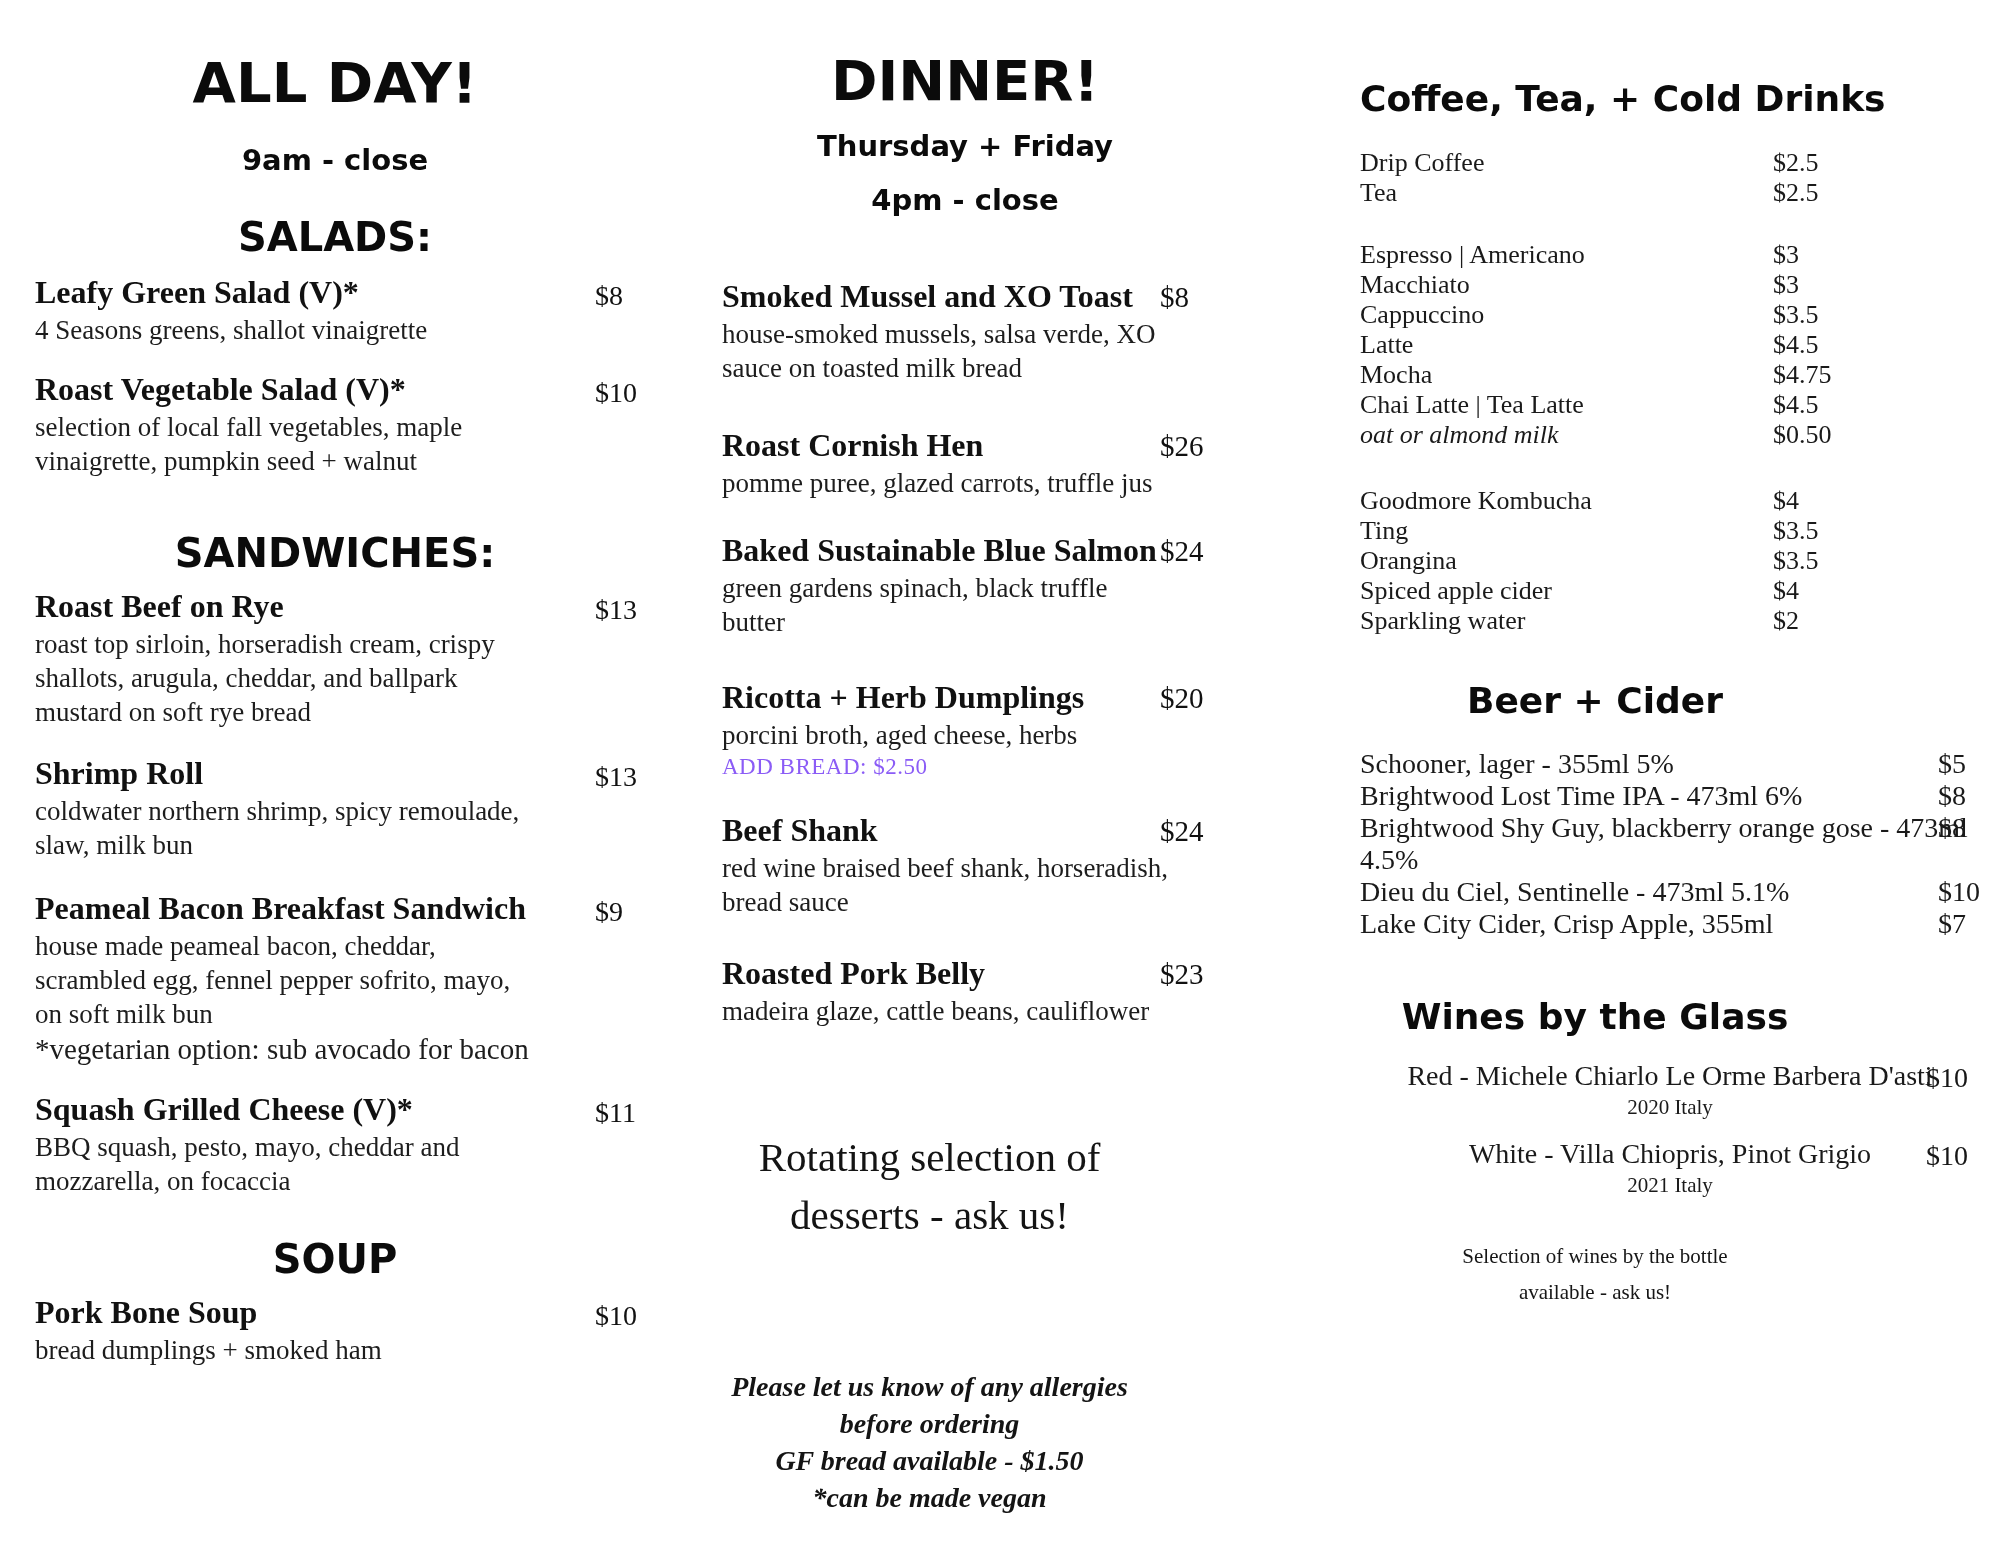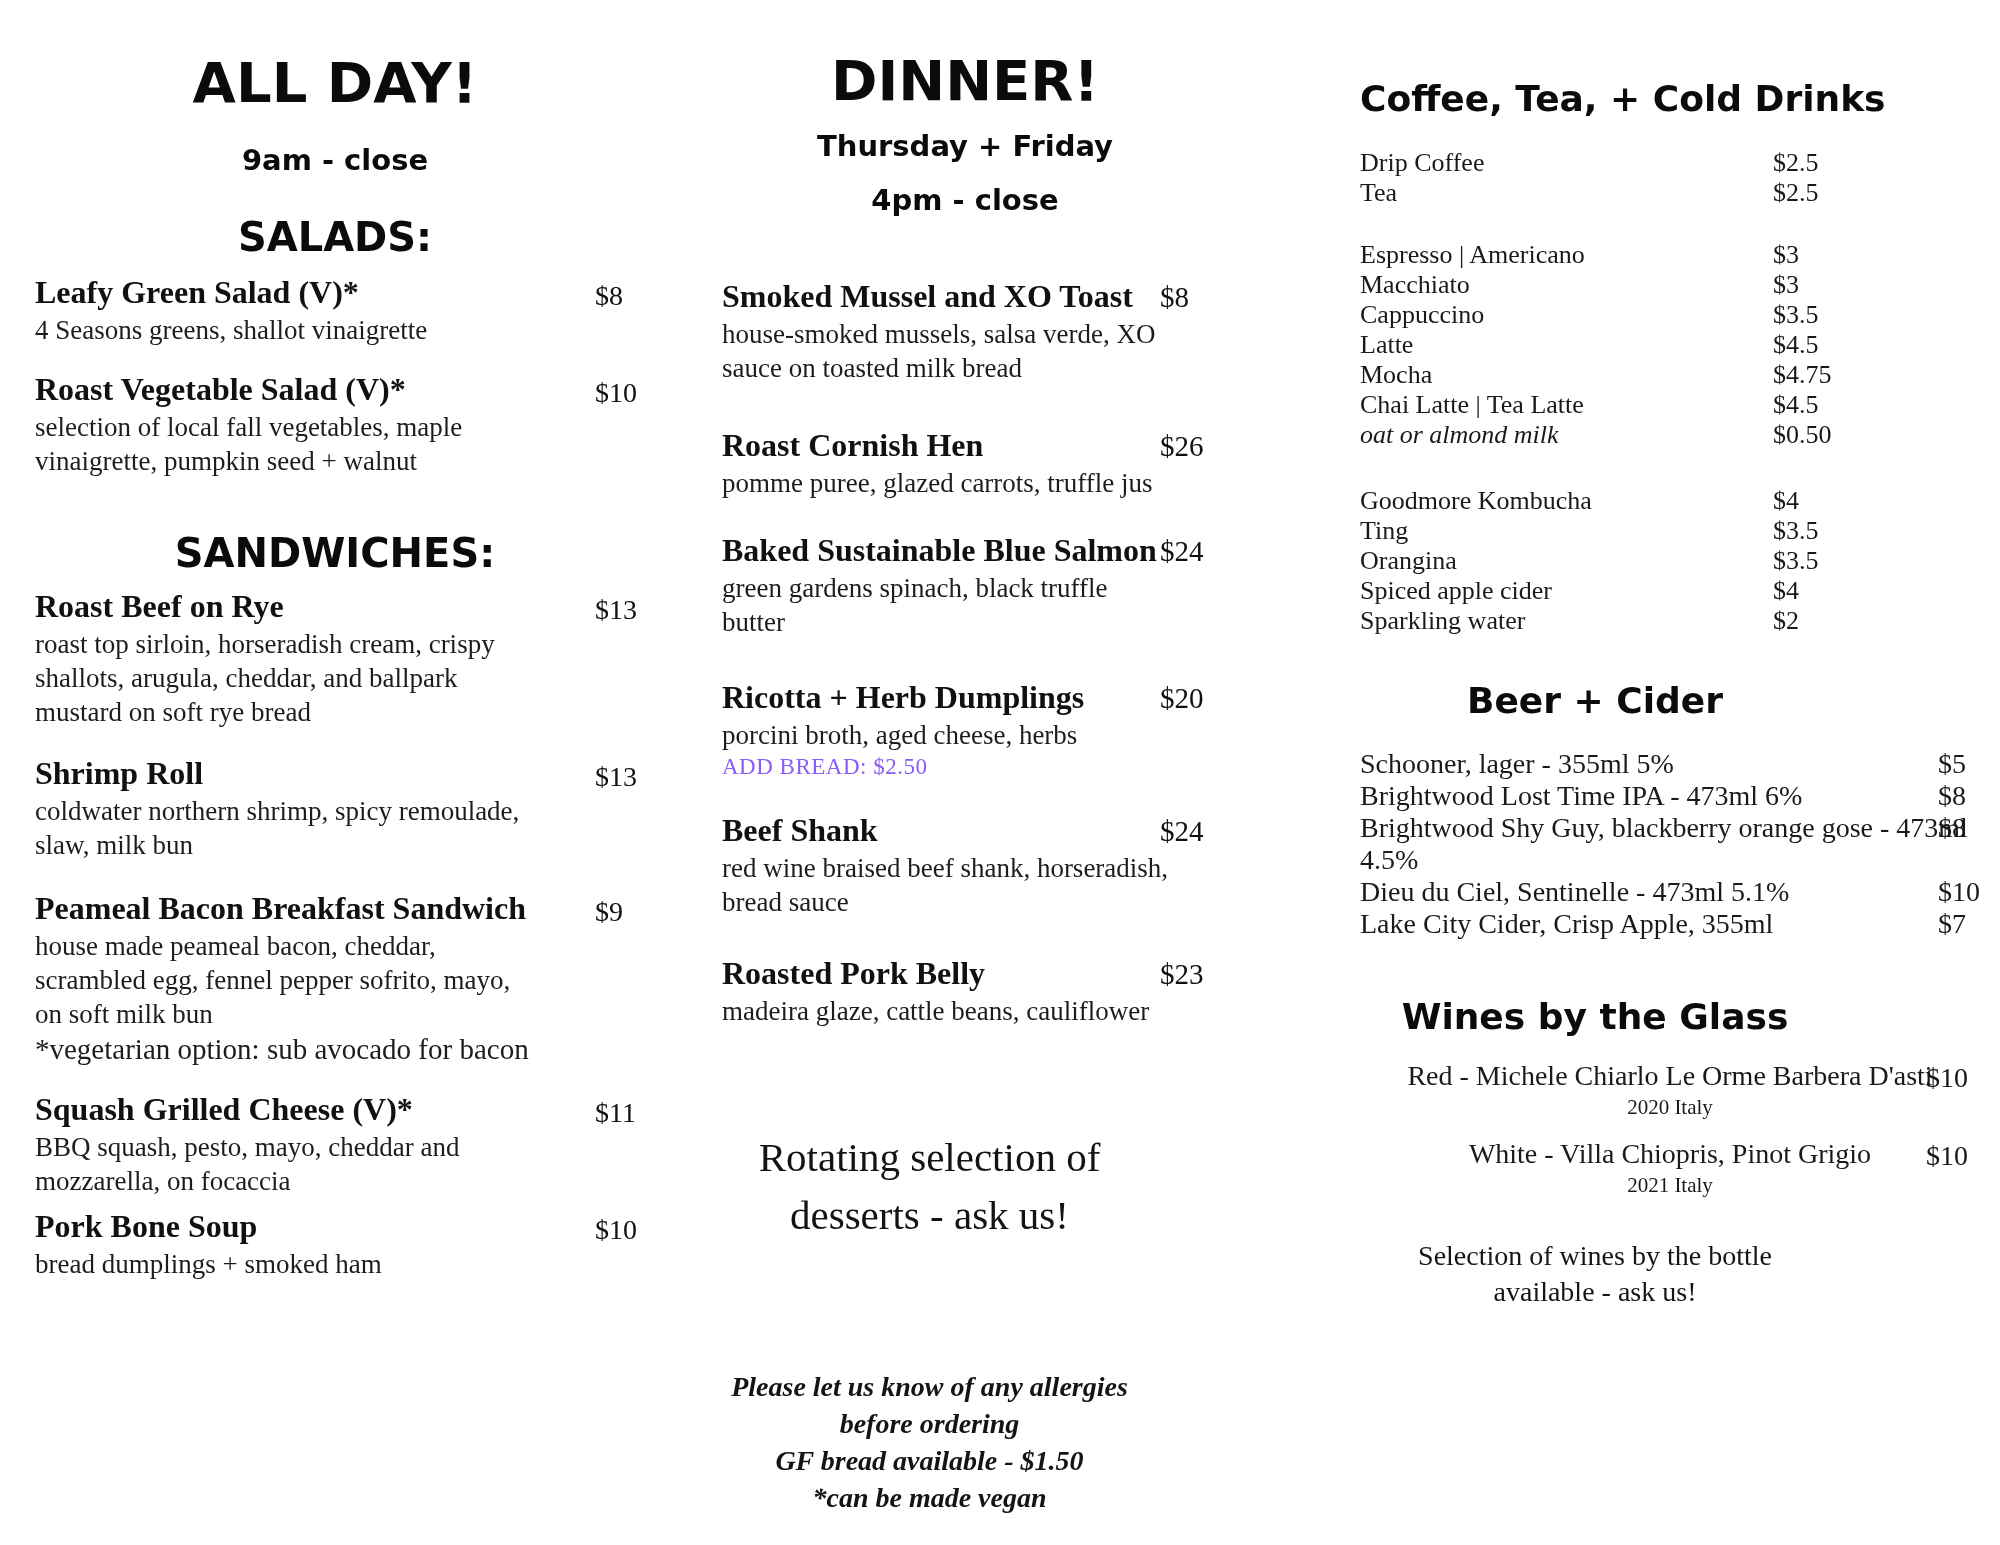--- a/index.html
+++ b/index.html
@@ -75,21 +75,21 @@
   .beer-list{margin-top:24px;}
   .beer-row{position:relative;font-size:28px;line-height:32px;color:#1a1a1a;}
   .beer-row .price{position:absolute;left:578px;top:0;}
 
   .wine-row{position:relative;text-align:center;}
   .wr-1{margin-top:18px;}
   .wr-2{margin-top:16px;}
   .wine-name{font-size:28px;line-height:36px;color:#1a1a1a;}
   .wine-vintage{font-size:21px;line-height:26px;color:#1a1a1a;}
   .wine-row .price{position:absolute;left:566px;top:4px;font-size:28px;}
-  .bottle-note{margin-top:40px;text-align:center;font-size:28px;line-height:36px;color:#161616;}
+  .bottle-note{margin-top:40px;text-align:center;font-size:21px;line-height:36px;color:#161616;}
 </style>
 </head>
 <body>
 
 <div class="page">
 
   <div class="col col-left">
     <div class="disp main-title">ALL DAY!</div>
     <div class="disp hours">9am - close</div>
 
@@ -134,20 +134,21 @@
       <div class="mi-price">$9</div>
     </div>
 
     <div class="menu-item mi-squash">
       <div class="mi-title">Squash Grilled Cheese (V)*</div>
       <div class="mi-desc lines">BBQ squash, pesto, mayo, cheddar and
 mozzarella, on focaccia</div>
       <div class="mi-price">$11</div>
     </div>
 
+    <div class="disp heading h-soup">SOUP</div>
 
     <div class="menu-item mi-porkbone">
       <div class="mi-title">Pork Bone Soup</div>
       <div class="mi-desc lines">bread dumplings + smoked ham</div>
       <div class="mi-price">$10</div>
     </div>
   </div>
 
   <div class="col col-center">
     <div class="disp main-title">DINNER!</div>

